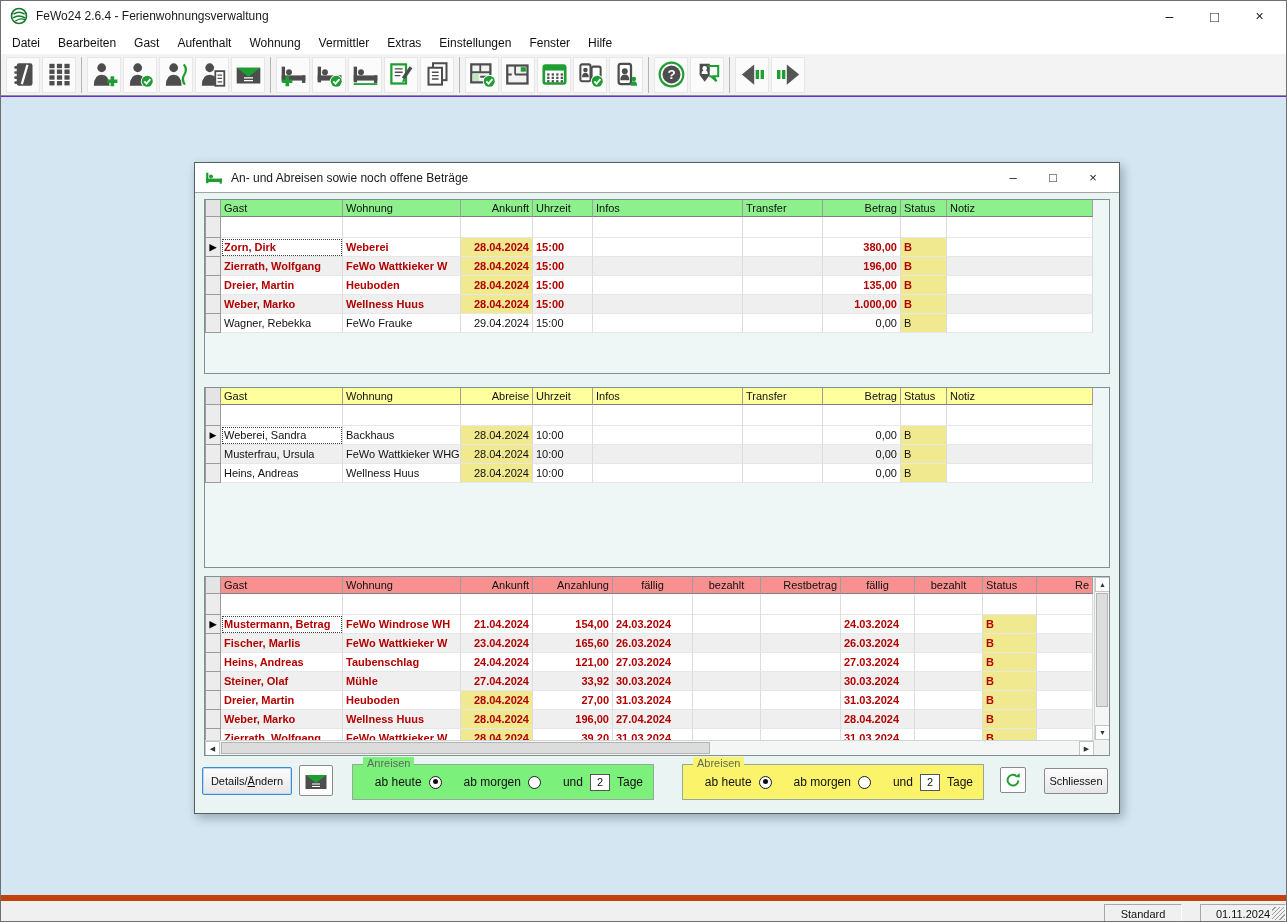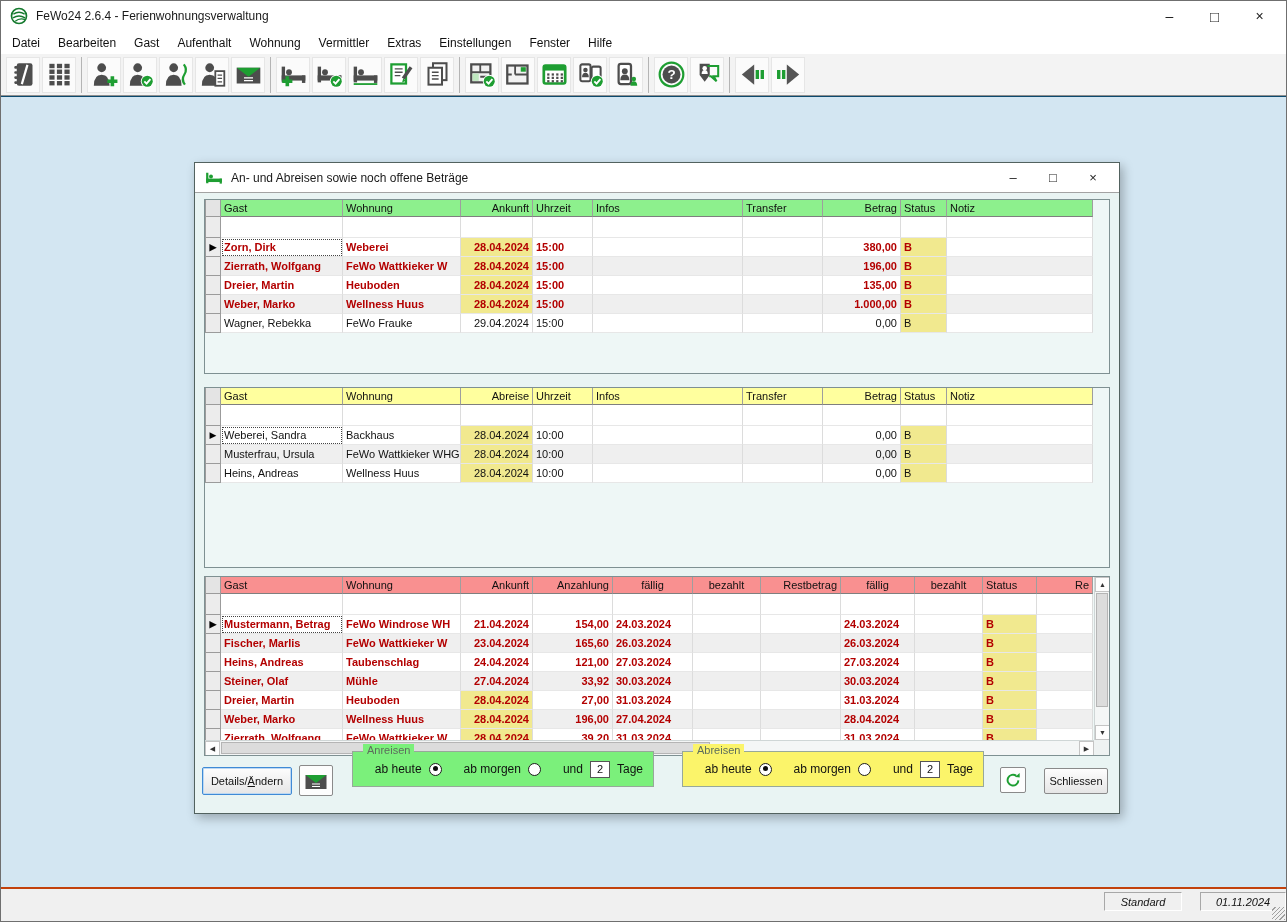--- a/index.html
+++ b/index.html
@@ -1,17 +1,17 @@
 <!DOCTYPE html>
 <html><head>
 <meta charset="utf-8">
 <style>
   html,body{margin:0;padding:0;background:#9aa7ad;}
   *{box-sizing:border-box;}
-  .win{position:relative;width:1287px;height:922px;background:#0c4a6e;border:1px solid #6f6f6f;
+  .win{position:relative;width:1287px;height:922px;background:#6d28d9;border:1px solid #6f6f6f;
        font-family:"Liberation Sans",sans-serif;overflow:hidden;}
 
   
   .titlebar{position:absolute;left:0;top:0;right:0;height:30px;background:#fff;display:flex;align-items:center;}
   .app-ico{width:18px;height:18px;margin-left:9px;display:inline-block;}
   .app-ico svg{width:100%;height:100%;display:block;}
   .apptitle{margin-left:8px;font-size:12px;color:#1a1a1a;}
   .wbtns{margin-left:auto;display:flex;margin-right:4px;}
   .wb{width:45px;height:29px;display:flex;align-items:center;justify-content:center;font-size:14px;color:#222;}
   .wb.maxi{font-size:15px;}
@@ -23,21 +23,21 @@
   
   .toolbar{position:absolute;left:0;top:53px;right:0;height:42px;background:#f3f3f3;border-bottom:1px solid #8f8f8f;display:flex;align-items:center;padding-left:4px;}
   .tb{width:34px;height:36px;margin:0 1px;background:#fbfbfb;border:1px solid #e6e6e6;display:flex;align-items:center;justify-content:center;}
   .tb svg{width:27px;height:27px;display:block;}
   .tsep{width:1px;height:36px;background:#b4b4b4;margin:0 4px;}
 
   
   .client{position:absolute;left:0;top:96px;right:0;bottom:26px;background:#d3e6f2;}
 
   
-  .statusbar{position:absolute;left:0;bottom:0;right:0;height:34px;background:#f0f0f0;border-top:2px solid #c2410c;font-style:italic;}
+  .statusbar{position:absolute;left:0;bottom:0;right:0;height:26px;background:#f0f0f0;border-top:6px solid #c2410c;}
   .sbp{position:absolute;top:3px;height:19px;border:1px solid;border-color:#a8a8a8 #fff #fff #a8a8a8;font-size:11px;display:flex;align-items:center;justify-content:center;background:#f0f0f0;color:#111;}
   .sbp1{right:104px;width:78px;}
   .sbp2{right:0;width:86px;}
   .grip{position:absolute;right:1px;bottom:1px;width:13px;height:13px;background:repeating-linear-gradient(135deg,#f0f0f0 0 2px,#a0a0a0 2px 3px);}
 
   
   .dlg{position:absolute;left:193px;top:65px;width:926px;height:652px;background:#e9f4f3;border:1px solid #52625f;box-shadow:3px 4px 10px rgba(0,0,0,.28);}
   .dlg-tb{position:absolute;left:0;top:0;right:0;height:30px;background:#fff;border-bottom:1px solid #a3a3a3;display:flex;align-items:center;}
   .dlg-ico{width:18px;height:18px;margin-left:10px;}
   .dlg-ico svg{width:100%;height:100%;display:block;}
@@ -87,21 +87,21 @@
   
   .btn{position:absolute;font-size:11px;color:#111;display:flex;align-items:center;justify-content:center;
        background:linear-gradient(#fdfdfd,#e6e6e6);border:1px solid #8a8a8a;border-radius:2px;}
   #btnDetails{left:7px;top:604px;width:90px;height:28px;border:1px solid #3f8ad6;box-shadow:0 0 0 1px #bcd8f2 inset;}
   #btnDetails .mn{text-decoration:underline;}
   #btnMail{left:104px;top:602px;width:34px;height:31px;background:#fdfdfd;}
   #btnMail svg{width:24px;height:24px;display:block;}
   #btnRefresh{left:805px;top:604px;width:26px;height:26px;background:#fdfdfd;}
   #btnRefresh svg{width:18px;height:18px;display:block;}
   #btnClose{left:849px;top:605px;width:64px;height:26px;}
-  .grp{position:absolute;top:588px;width:302px;height:36px;border:1px solid #97a89a;}
+  .grp{position:absolute;top:601px;width:302px;height:36px;border:1px solid #97a89a;}
   .grp.green{left:157px;background:#7bf07b;}
   .grp.yellow{left:487px;background:#fbf46a;}
   .glabel{position:absolute;top:-8px;left:10px;padding:0 4px;font-size:11px;color:#5d6d5d;background:inherit;}
   .ginner{position:absolute;inset:0;display:flex;align-items:center;justify-content:flex-end;gap:7px;padding-right:10px;font-size:12px;color:#111;}
   .radio{width:13px;height:13px;border:1.8px solid #1d1d1d;border-radius:50%;background:#fff;display:inline-block;flex:none;}
   .radio.on::after{content:'';display:block;width:5px;height:5px;background:#0d0d0d;border-radius:50%;margin:2.1px auto;}
   .daybox{width:20px;height:17px;background:#fff;border:1px solid #555;display:inline-flex;align-items:center;justify-content:center;font-size:11px;}
   .gsp{width:8px;flex:none;}
 </style>
 </head>

